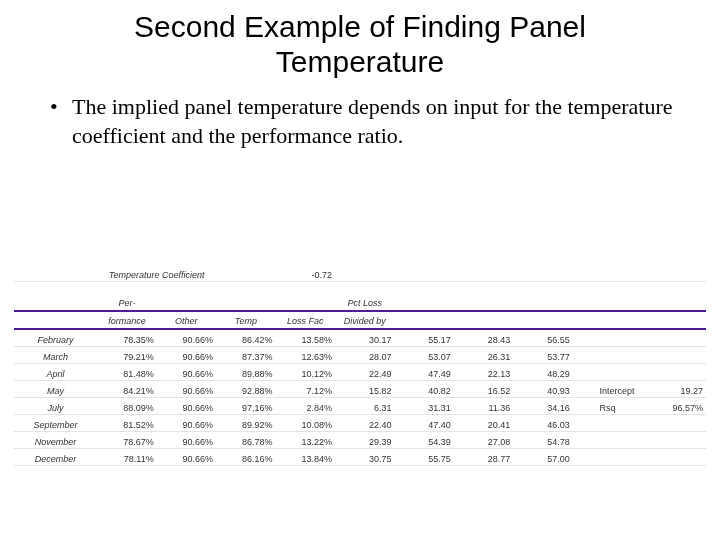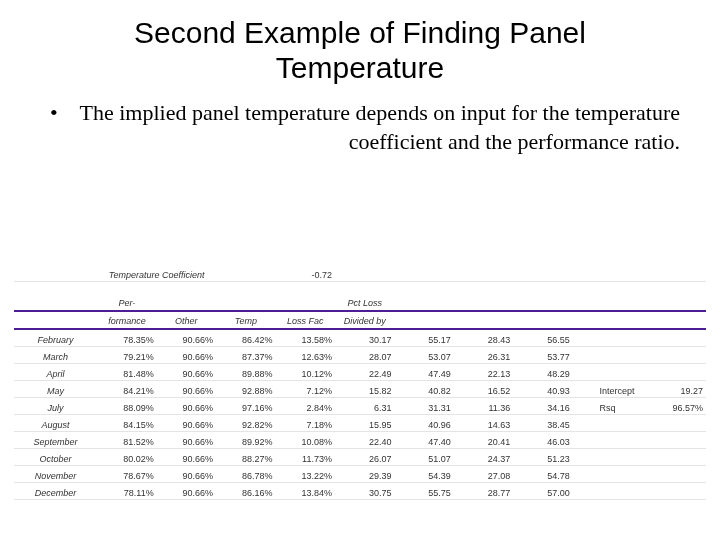--- a/index.html
+++ b/index.html
@@ -10,42 +10,41 @@
     background: #fff;
     font-family: "Segoe UI", Arial, sans-serif;
     color: #000;
     overflow: hidden;
   }
   .slide {
     position: relative;
     width: 720px;
     height: 540px;
     box-sizing: border-box;
-    padding: 16px 30px 0 30px;
+    padding: 10px 30px 0 30px;
   }
   .title {
     font-family: "Segoe UI Light", "Segoe UI", Arial, sans-serif;
     font-size: 30px;
     font-weight: 300;
     text-align: center;
     line-height: 1.15;
     margin: 0 60px 14px 60px;
     color: #000;
   }
   .bullet-wrap {
     margin: 0 10px 0 20px;
   }
   .bullet {
     font-family: Georgia, "Times New Roman", serif;
     font-size: 22px;
     line-height: 1.3;
     color: #000;
     position: relative;
     padding-left: 22px;
-    text-align: right;
   }
   .bullet::before {
     content: "•";
     position: absolute;
     left: 0;
     top: 0;
   }
 
   .sheet {
     position: absolute;
@@ -223,62 +222,34 @@
             <td class="num">2.84%</td>
             <td class="num">6.31</td>
             <td class="num">31.31</td>
             <td class="num">11.36</td>
             <td class="num">34.16</td>
             <td></td>
             <td class="side-label">Rsq</td>
             <td class="num">96.57%</td>
           </tr>
           <tr>
-            <td class="lbl row-label">August</td>
-            <td class="num">84.15%</td>
-            <td class="num">90.66%</td>
-            <td class="num">92.82%</td>
-            <td class="num">7.18%</td>
-            <td class="num">15.95</td>
-            <td class="num">40.96</td>
-            <td class="num">14.63</td>
-            <td class="num">38.45</td>
-            <td></td>
-            <td class="side-label"></td>
-            <td class="num"></td>
-          </tr>
-          <tr>
             <td class="lbl row-label">September</td>
             <td class="num">81.52%</td>
             <td class="num">90.66%</td>
             <td class="num">89.92%</td>
             <td class="num">10.08%</td>
             <td class="num">22.40</td>
             <td class="num">47.40</td>
             <td class="num">20.41</td>
             <td class="num">46.03</td>
             <td></td>
             <td class="side-label"></td>
             <td class="num"></td>
           </tr>
           <tr>
-            <td class="lbl row-label">October</td>
-            <td class="num">80.02%</td>
-            <td class="num">90.66%</td>
-            <td class="num">88.27%</td>
-            <td class="num">11.73%</td>
-            <td class="num">26.07</td>
-            <td class="num">51.07</td>
-            <td class="num">24.37</td>
-            <td class="num">51.23</td>
-            <td></td>
-            <td class="side-label"></td>
-            <td class="num"></td>
-          </tr>
-          <tr>
             <td class="lbl row-label">November</td>
             <td class="num">78.67%</td>
             <td class="num">90.66%</td>
             <td class="num">86.78%</td>
             <td class="num">13.22%</td>
             <td class="num">29.39</td>
             <td class="num">54.39</td>
             <td class="num">27.08</td>
             <td class="num">54.78</td>
             <td></td>

